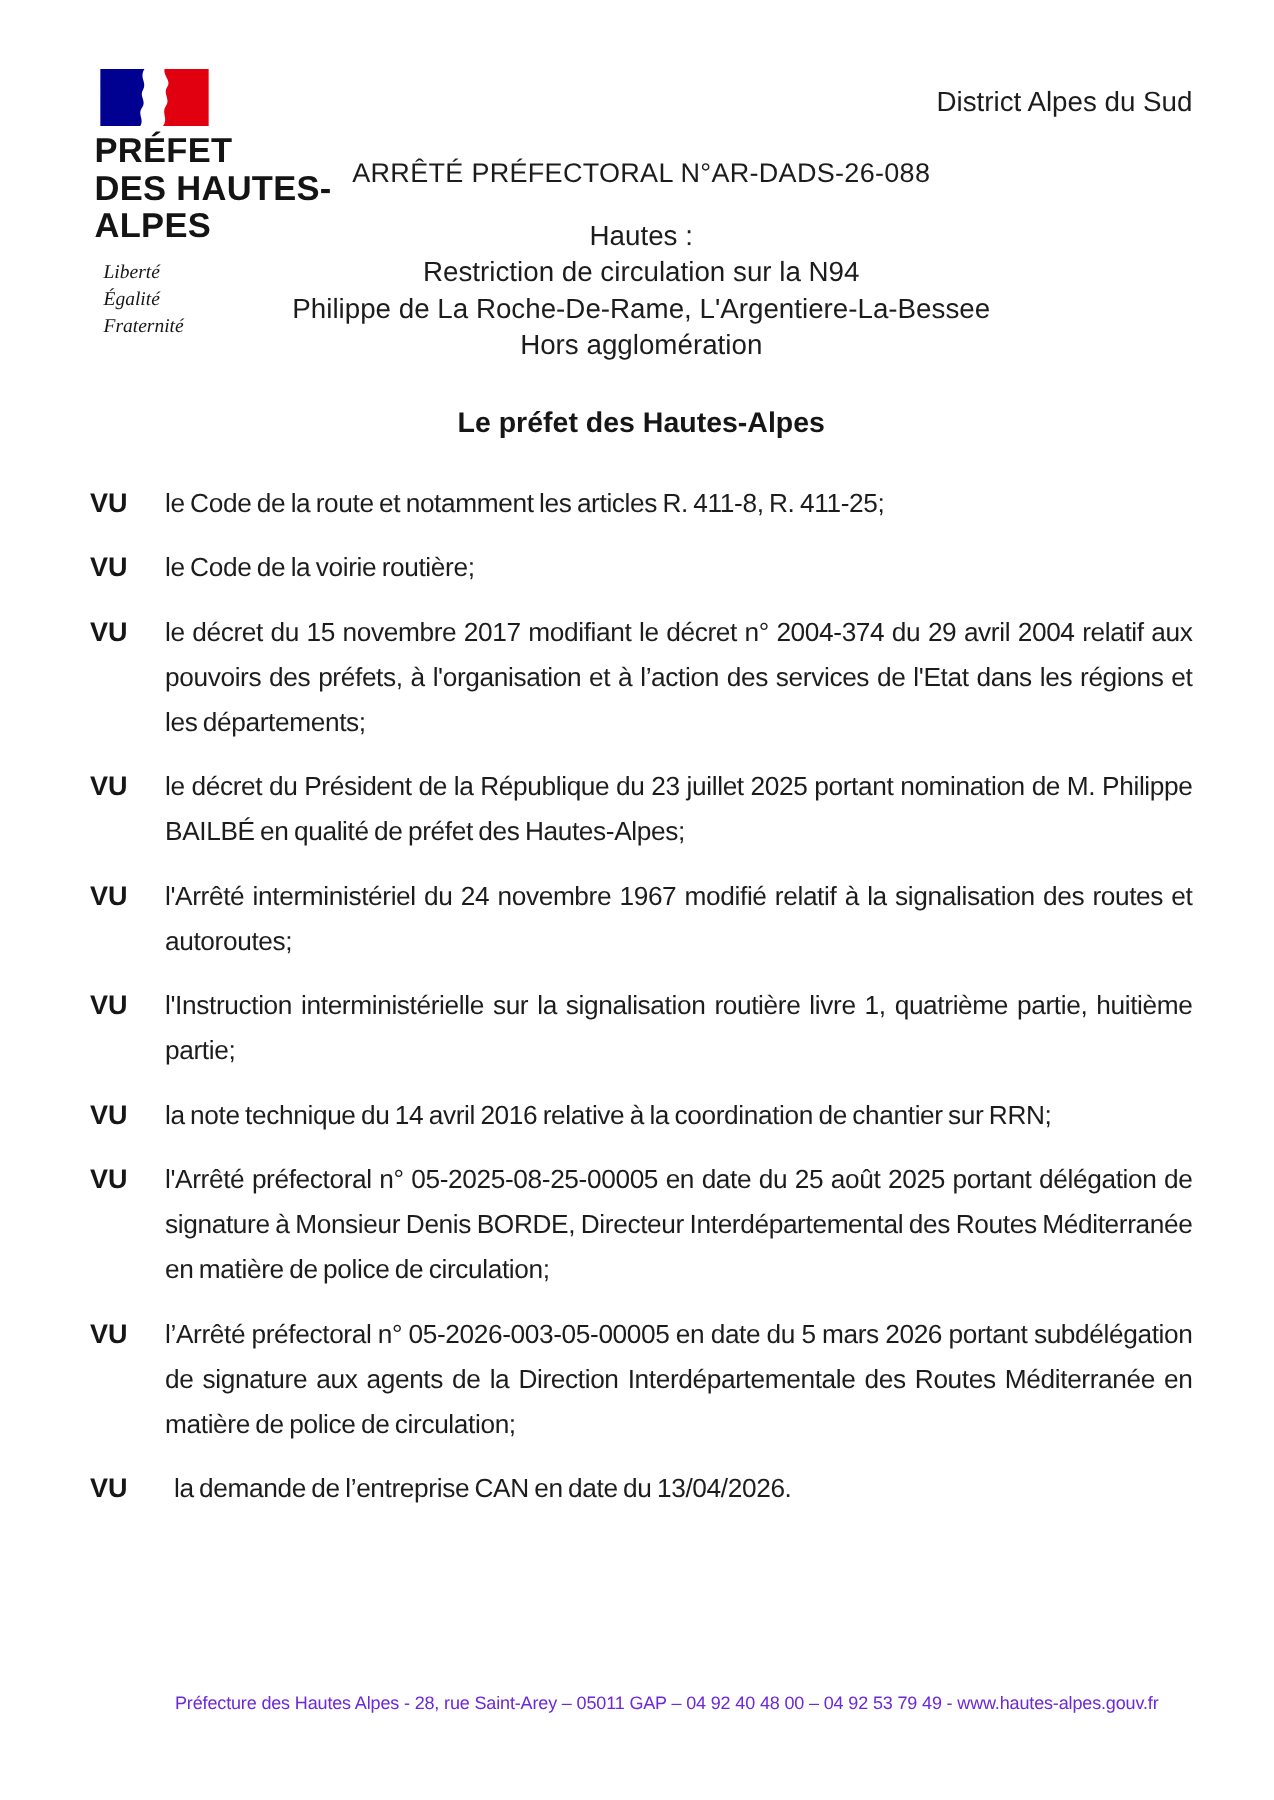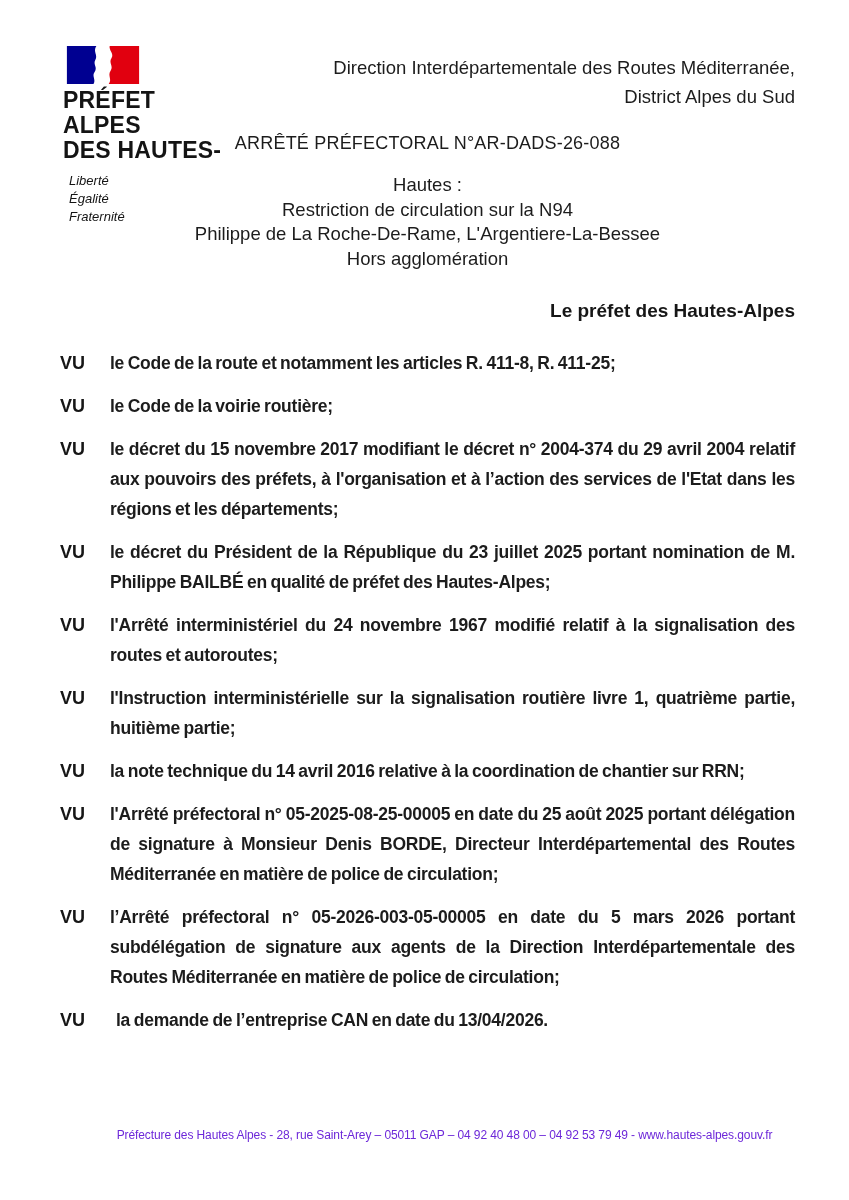--- a/index.html
+++ b/index.html
@@ -10,65 +10,64 @@
     overflow:hidden;
     font-family:"Liberation Sans", sans-serif;
     color:#1f1f1f;
     -webkit-font-smoothing:antialiased;
   }
 
   
   .logo{position:absolute;left:63px;top:46px;width:220px;}
   .flag{display:block;width:74px;height:38px;margin-left:3px;}
   .logo-name{margin-top:4px;font-weight:bold;font-size:23px;line-height:25px;letter-spacing:.2px;color:#141414;}
-  .motto{margin-top:9px;margin-left:6px;font-family:Liberation Sans, sans-serif;font-style:italic;font-size:13px;line-height:18px;color:#141414;}
+  .motto{margin-top:9px;margin-left:6px;font-family:Liberation Serif, serif;font-style:italic;font-size:13px;line-height:18px;color:#141414;}
 
   
   .content{position:absolute;left:60px;right:54px;top:0;}
   .head-right{padding-top:54px;text-align:right;font-size:18.5px;line-height:28.5px;color:#1c1c1c;}
   .decree-title{margin-top:22px;text-align:center;font-size:18px;letter-spacing:.2px;color:#1c1c1c;}
   .objet{margin-top:19px;text-align:center;font-size:18.5px;line-height:24.5px;color:#1c1c1c;}
-  .intro{margin-top:29px;text-align:right;font-weight:bold;font-size:19px;color:#161616;}
+  .intro{margin-top:29px;text-align:center;font-weight:bold;font-size:19px;color:#161616;}
 
   .vu-list{margin-top:26px;}
   .vu-row{display:flex;margin-bottom:13px;}
   .vu-label{flex:none;width:50px;font-weight:bold;font-size:18px;line-height:30px;color:#161616;}
-  .vu-text{flex:1;font-size:17.5px;line-height:30px;text-align:justify;letter-spacing:-.25px;word-spacing:-1px;color:#1c1c1c;font-weight:bold;}
+  .vu-text{flex:1;font-size:17.5px;line-height:30px;text-align:justify;letter-spacing:-.25px;word-spacing:-1px;color:#1c1c1c;}
   .vu-row.single .vu-text{text-align:left;}
   .vu-row.indent .vu-text{padding-left:6px;}
 
   
   .footer{position:absolute;left:0;right:0;top:1128px;text-align:center;font-size:12px;letter-spacing:-.1px;color:#6d28d9;padding-left:40px;}
 </style>
 </head>
 <body>
 
 <div class="page">
 
   <div class="logo">
     <svg class="flag" viewBox="0 0 76 40" aria-hidden="true">
       <path d="M0 0 H31 C27 6 33 9.5 30 14.5 C27 19.5 33 22.5 29 27.5 C26 31.5 31 35.5 28 40 H0 Z" fill="#000091"></path>
       <path d="M45 0 H76 V40 H44 C48 35 42.5 31 46 26 C49.5 21 43.5 17.5 47 12.5 C50 8.5 44 4.5 45 0 Z" fill="#E1000F"></path>
     </svg>
     <div class="logo-name">
       <div>PRÉFET</div>
+      <div>DES HAUTES-</div>
       <div>ALPES</div>
-      <div>DES HAUTES-</div>
     </div>
     <div class="motto">
       <div>Liberté</div>
       <div>Égalité</div>
       <div>Fraternité</div>
     </div>
   </div>
 
   <div class="content">
 
     <div class="head-right">
-      <div>Direction Interdépartementale des Routes Méditerranée,</div>
       <div>District Alpes du Sud</div>
     </div>
 
     <div class="decree-title">ARRÊTÉ PRÉFECTORAL N°AR-DADS-26-088</div>
 
     <div class="objet">
       <div>Hautes :</div>
       <div>Restriction de circulation sur  la N94</div>
       <div>Philippe de La Roche-De-Rame, L'Argentiere-La-Bessee</div>
       <div>Hors agglomération</div>

